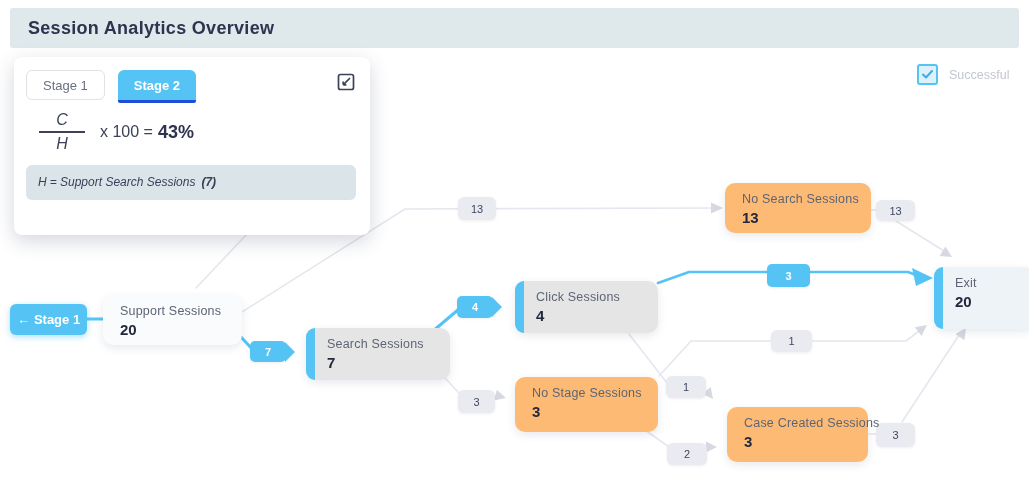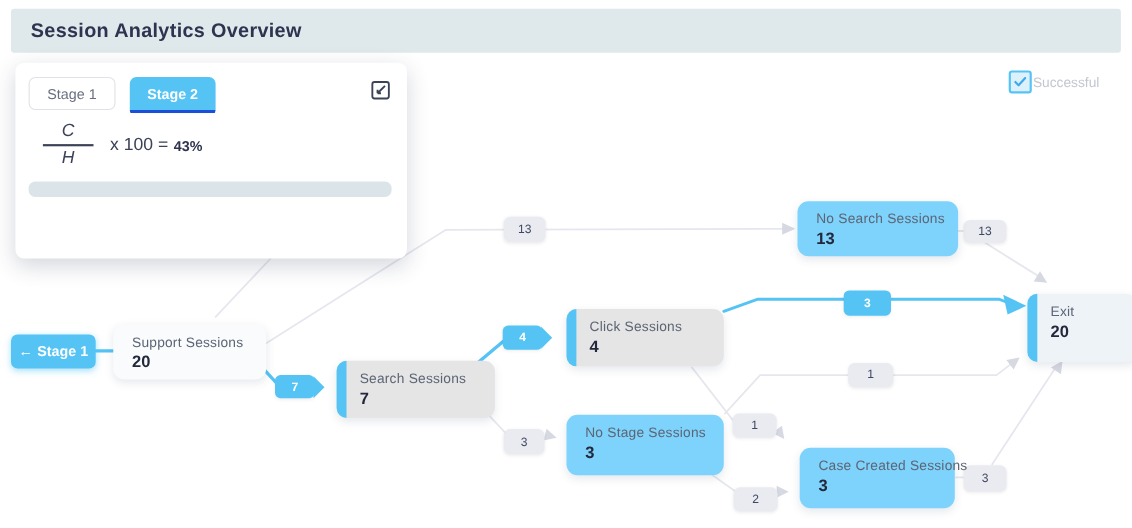--- a/index.html
+++ b/index.html
@@ -17,21 +17,21 @@
   .header-title{font-size:18px;color:#2e3350;font-weight:bold;letter-spacing:.3px;}
   .collapse-btn{
     position:absolute;right:30px;top:9px;width:22px;height:22px;
     display:flex;align-items:center;justify-content:center;cursor:pointer;
     color:#55b6f0;font-weight:900;font-size:19px;line-height:1;
   }
   
   .edges{position:absolute;left:0;top:0;z-index:1;}
   
   .node{
-    position:absolute;background:#7dd3fc;border-radius:10px;
+    position:absolute;background:#fdba74;border-radius:10px;
     box-shadow:0 3px 8px rgba(60,70,110,.12);box-sizing:border-box;
     padding:9px 12px 8px 17px;z-index:3;cursor:pointer;
   }
   .node.accent{padding-left:21px;background:#e5e5e5;}
   .node.accent::before{
     content:"";position:absolute;left:0;top:0;bottom:0;width:9px;
     background:#55c4f5;border-radius:10px 0 0 10px;
   }
   .nlabel{font-size:12.5px;color:#5d6575;letter-spacing:.2px;white-space:nowrap;}
   .nvalue{font-size:15px;font-weight:bold;color:#23283c;margin-top:3px;}
@@ -86,29 +86,29 @@
     background:#55c4f5;color:#fff;font-weight:bold;height:33px;
     border-bottom:3px solid #1d4ed8;border-radius:6px 6px 2px 2px;
   }
   .edit-btn{margin-left:auto;cursor:pointer;padding-top:2px;}
   .formula-intro{margin-top:13px;font-size:13.5px;color:#3c4257;letter-spacing:.2px;}
   .formula-row{display:flex;align-items:center;margin-top:4px;margin-left:10px;height:50px;}
   .fraction{display:flex;flex-direction:column;align-items:center;width:52px;}
   .fraction .num,.fraction .den{font-size:16px;font-style:italic;color:#3c4257;line-height:1.15;}
   .fraction .bar{width:46px;height:2px;background:#3c4257;margin:2px 0;}
   .formula-expr{font-size:16px;color:#3c4257;margin-left:12px;}
-  .formula-result{font-size:13px;font-weight:bold;color:#2e3350;margin-left:5px;}
+  .formula-result{font-size:18px;font-weight:bold;color:#2e3350;margin-left:5px;}
   .legend-box{
     margin-top:8px;background:#dbe5e9;border-radius:6px;padding:7px 12px;
     font-size:12px;font-style:italic;color:#39405a;line-height:1.75;
   }
   .legend-line .sym{margin-right:3px;}
   .legend-line .val{font-weight:bold;margin-left:6px;}
   
-  .filter{position:absolute;left:917px;top:64px;display:flex;align-items:center;gap:1px;z-index:4;cursor:pointer;}
+  .filter{position:absolute;left:917px;top:64px;display:flex;align-items:center;gap:11px;z-index:4;cursor:pointer;}
   .checkbox{
     width:17px;height:17px;border:2px solid #55c4f5;border-radius:3px;
     background:#ddf1fd;display:flex;align-items:center;justify-content:center;
   }
   .filter-label{font-size:12.5px;color:#c3c7cf;}
 </style>
 </head>
 <body>
 
 <div class="header">
@@ -207,20 +207,23 @@
   <div class="formula-row">
     <div class="fraction">
       <span class="num">C</span>
       <span class="bar"></span>
       <span class="den">H</span>
     </div>
     <span class="formula-expr">x 100 =</span>
     <span class="formula-result">43%</span>
   </div>
   <div class="legend-box">
+    <div class="legend-line">
+      <span class="sym">H</span><span>= Support Search Sessions</span><span class="val">(7)</span>
+    </div>
   </div>
 </div>
 
 <div class="filter">
   <span class="checkbox">
     <svg width="11" height="9" viewBox="0 0 11 9">
       <path d="M1,4.5 L4,7.5 L10,1" fill="none" stroke="#3fa9ea" stroke-width="2" stroke-linecap="round" stroke-linejoin="round"></path>
     </svg>
   </span>
   <span class="filter-label">Successful</span>

